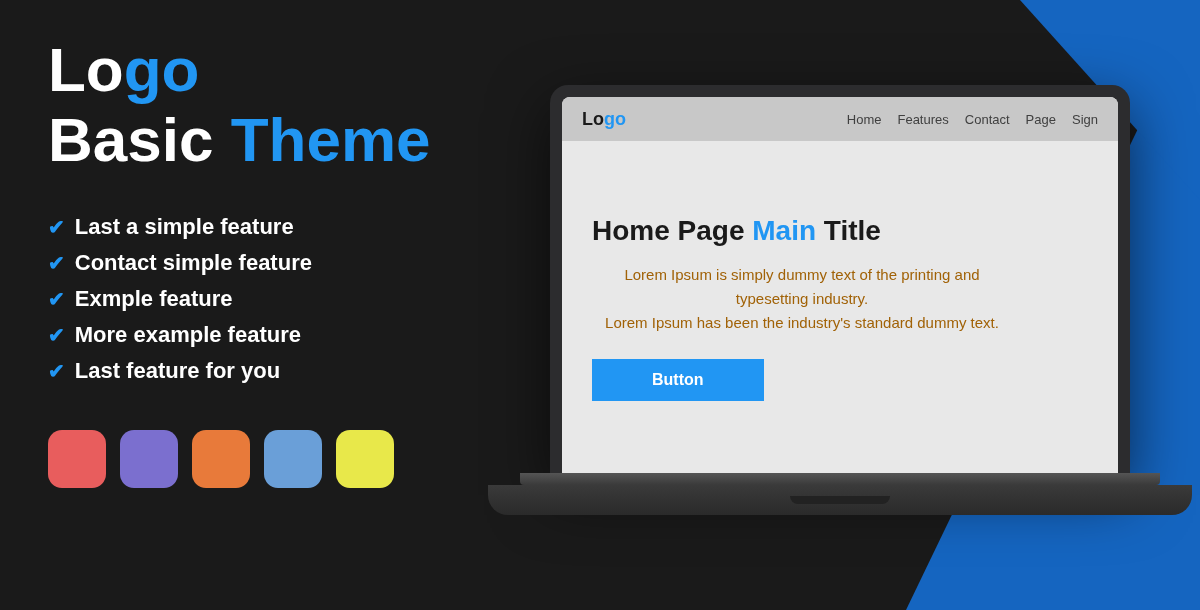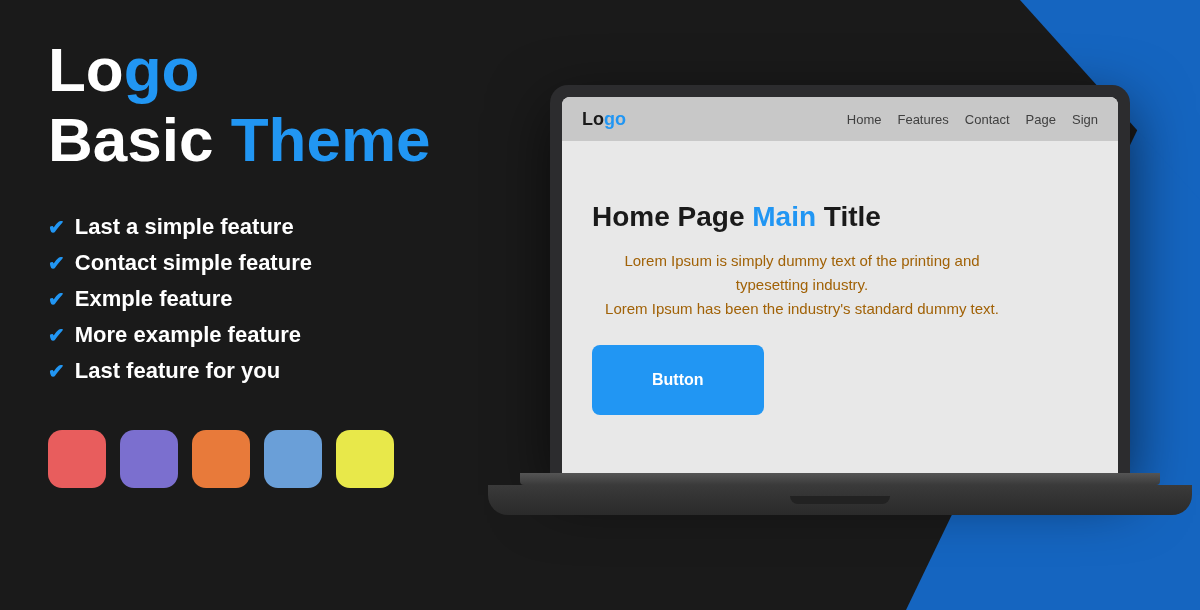--- a/index.html
+++ b/index.html
@@ -182,22 +182,22 @@
       color: #a16207;
       line-height: 1.6;
       margin-bottom: 24px;
       max-width: 420px;
     }
 
     .site-button {
       background: #2196f3;
       color: white;
       border: none;
-      border-radius: 8px;
-      padding: 26px 60px;
+      border-radius: 0;
+      padding: 12px 60px;
       font-size: 16px;
       font-weight: 600;
       cursor: pointer;
     }
 
     
     .laptop-base {
       position: absolute;
       bottom: 0;
       left: 0;

